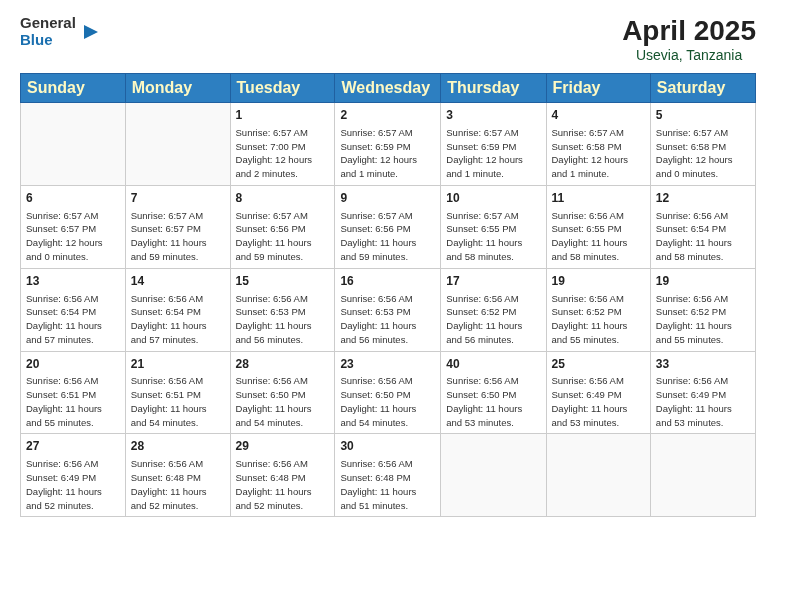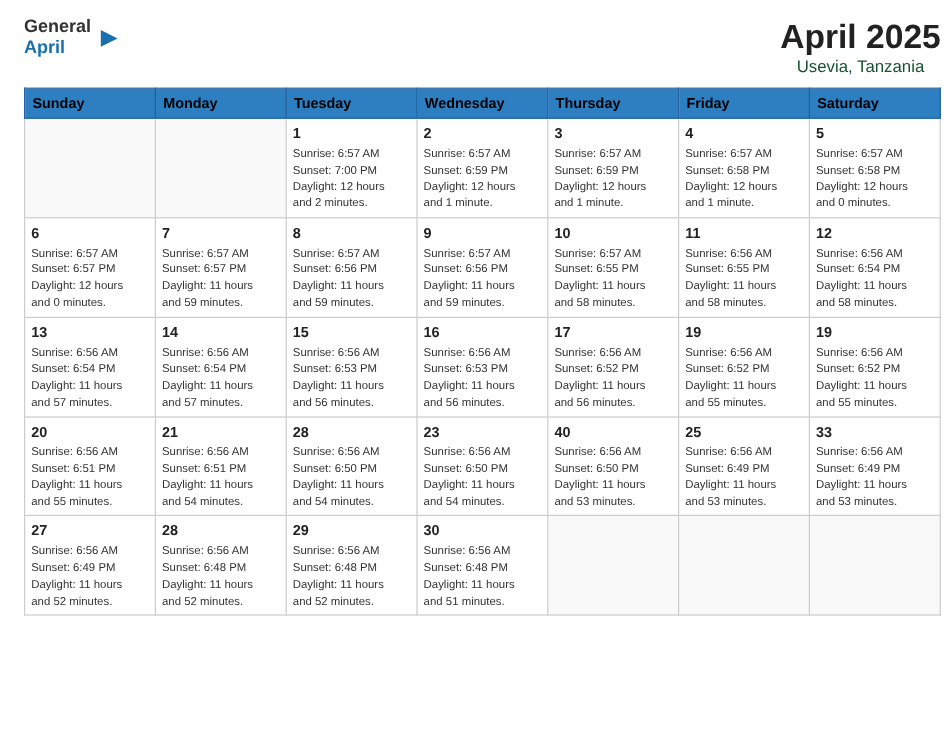--- a/index.html
+++ b/index.html
@@ -8,21 +8,21 @@
       height: 612px;
       background: #fff;
       font-family: Arial, sans-serif;
       font-size: 11px;
       color: #333;
       overflow: hidden;
     }
     .page {
       width: 792px;
       height: 612px;
-      padding: 15px 8px 10px 20px;
+      padding: 15px 36px 10px 20px;
     }
     .header {
       display: flex;
       justify-content: space-between;
       align-items: flex-start;
       margin-bottom: 10px;
     }
     .logo {
       display: flex;
       align-items: center;
@@ -40,24 +40,24 @@
       font-size: 14px;
       color: #14532d;
     }
     .calendar {
       width: 100%;
       border-collapse: collapse;
       border: 1px solid #ccc;
     }
     .calendar th {
       background-color: #2d7fc1;
-      color: #000000;
+      color: #fef9c3;
       text-align: left;
       padding: 5px 6px;
-      font-size: 12px;
+      font-size: 16px;
       font-weight: bold;
       border: 1px solid #2060a0;
     }
     .calendar td {
       border: 1px solid #ccc;
       vertical-align: top;
       padding: 4px 5px;
       width: 106px;
       height: 82px;
       font-size: 10px;
@@ -83,21 +83,21 @@
   </style>
 </head>
 <body>
 
 <div class="page">
   <div class="header">
     <div class="logo">
   <div style="display:flex;align-items:center;gap:2px;">
     <div style="display:flex;flex-direction:column;line-height:1.1;">
       <span style="font-size:15px;font-weight:bold;color:#333;">General</span>
-      <span style="font-size:15px;font-weight:bold;color:#1a6faf;">April</span>
+      <span style="font-size:15px;font-weight:bold;color:#1a6faf;">Blue</span>
     </div>
     <svg width="18" height="18" viewBox="0 0 18 18" style="margin-left:2px;">
       <polygon points="4,2 18,9 4,16" fill="#1a6faf"></polygon>
     </svg>
   </div>
 </div>
     <div class="title-block">
       <div class="title-month">April 2025</div>
       <div class="title-location">Usevia, Tanzania</div>
     </div>

